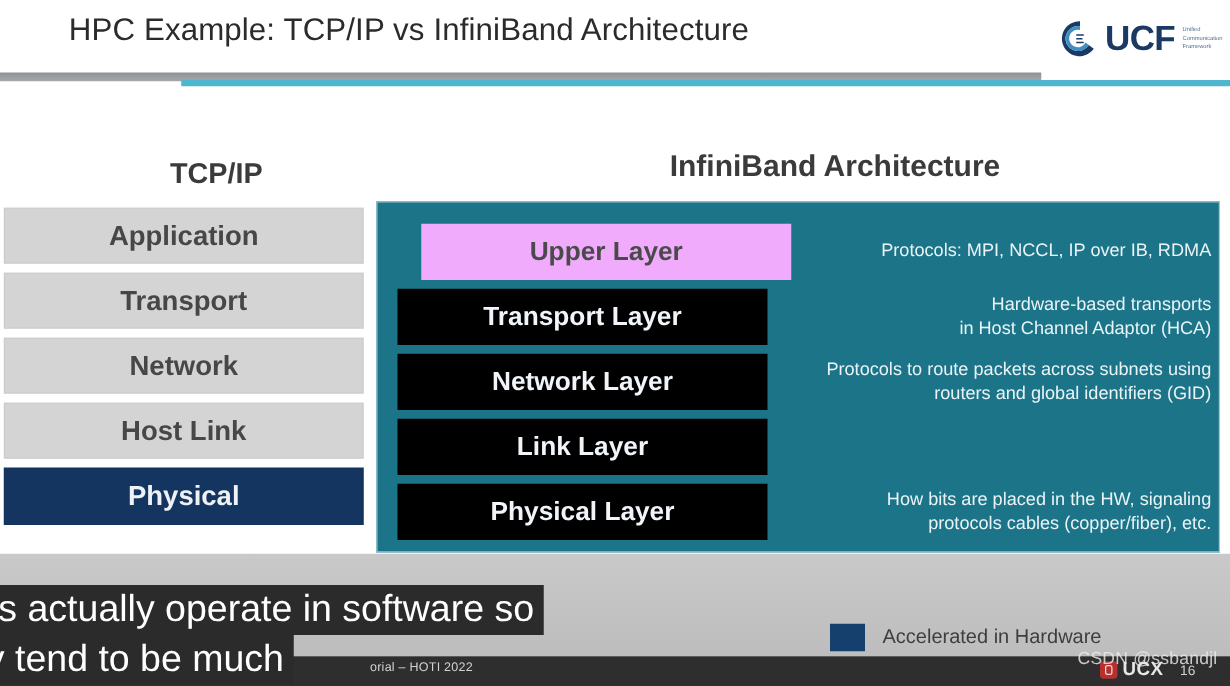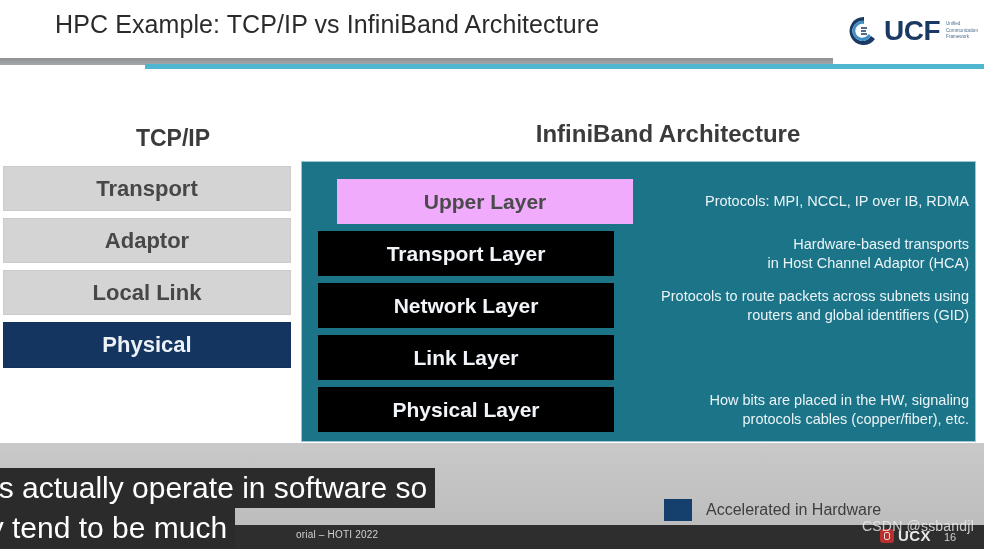--- a/index.html
+++ b/index.html
@@ -300,27 +300,30 @@
 
   <div class="rule-gray"></div>
   <div class="rule-cyan"></div>
 
   <div class="col-title title-tcp">TCP/IP</div>
 
   <div class="col-title title-ib">InfiniBand Architecture</div>
 
   <div class="tcp-stack" id="tcp-stack">
       <div class="tcp-box">
+        <span>Application</span>
+      </div>
+      <div class="tcp-box">
         <span>Transport</span>
       </div>
       <div class="tcp-box">
-        <span>Adaptor</span>
+        <span>Network</span>
       </div>
       <div class="tcp-box">
-        <span>Local Link</span>
+        <span>Host Link</span>
       </div>
       <div class="tcp-box accel">
         <span>Physical</span>
       </div>
     </div>
 
   <div class="ib-panel">
     <div class="ib-rows" id="ib-rows">
         <div class="ib-row" style="top: 17px;">
           <div class="ib-label upper">

